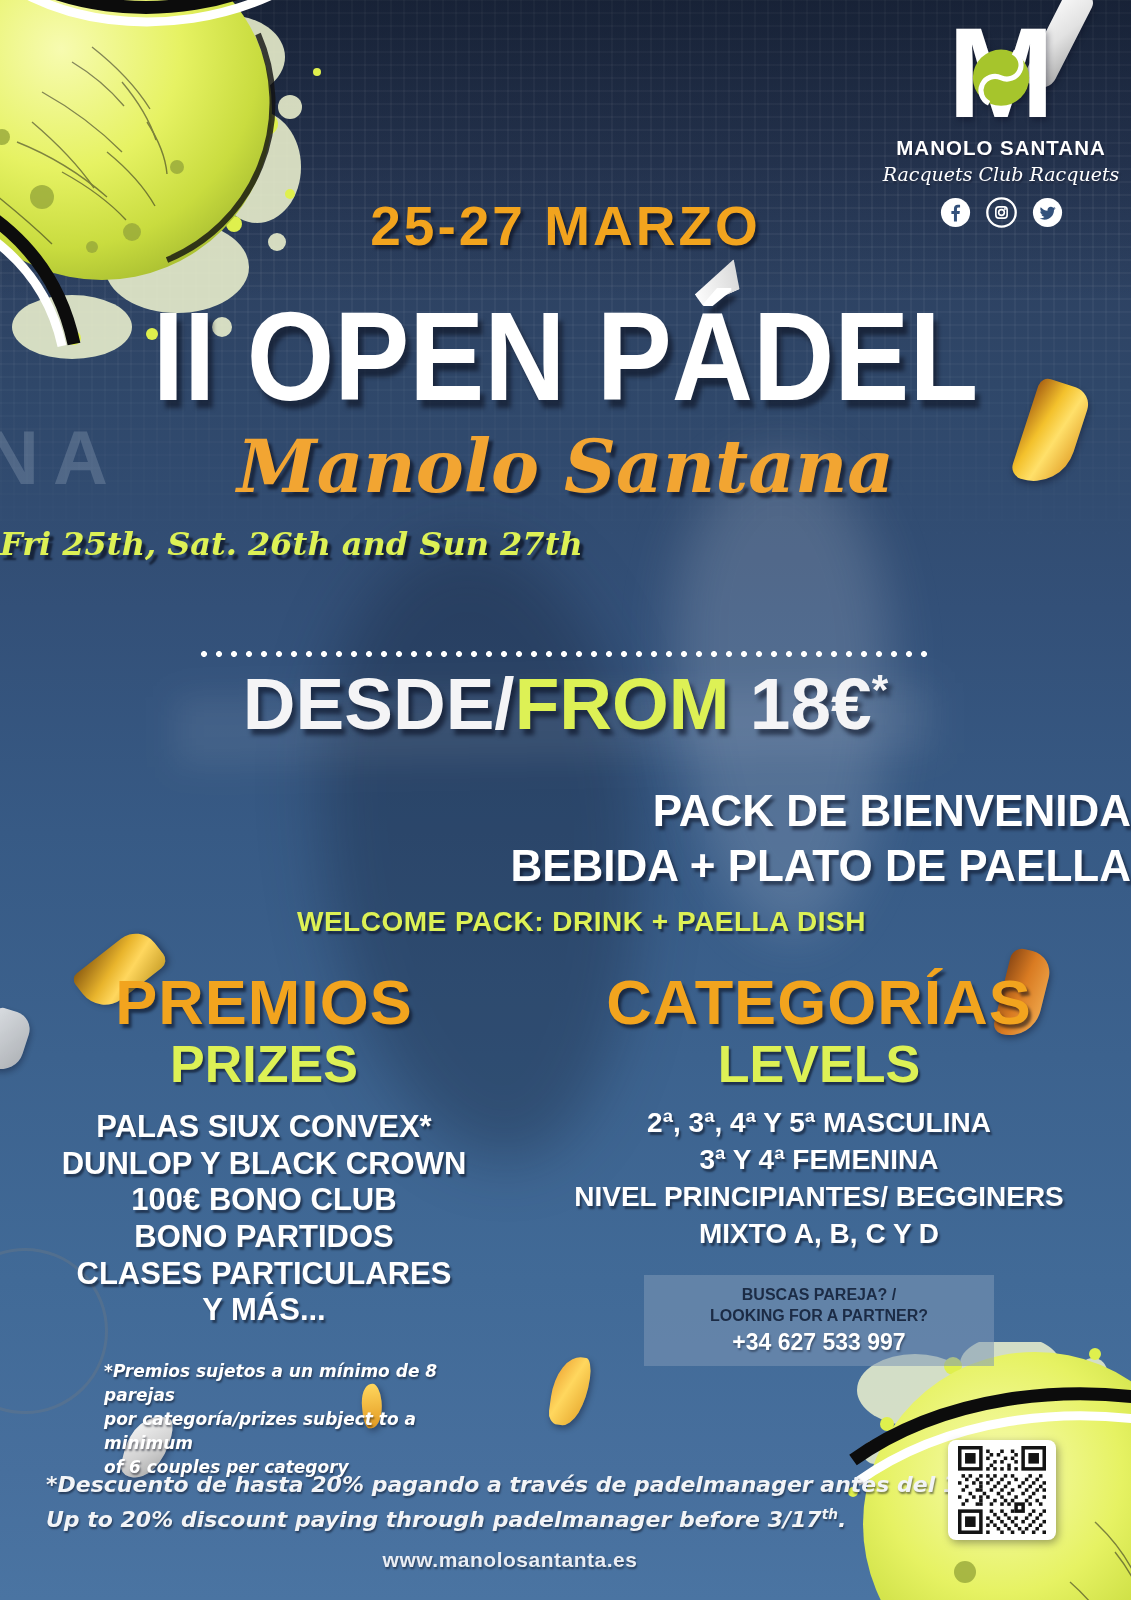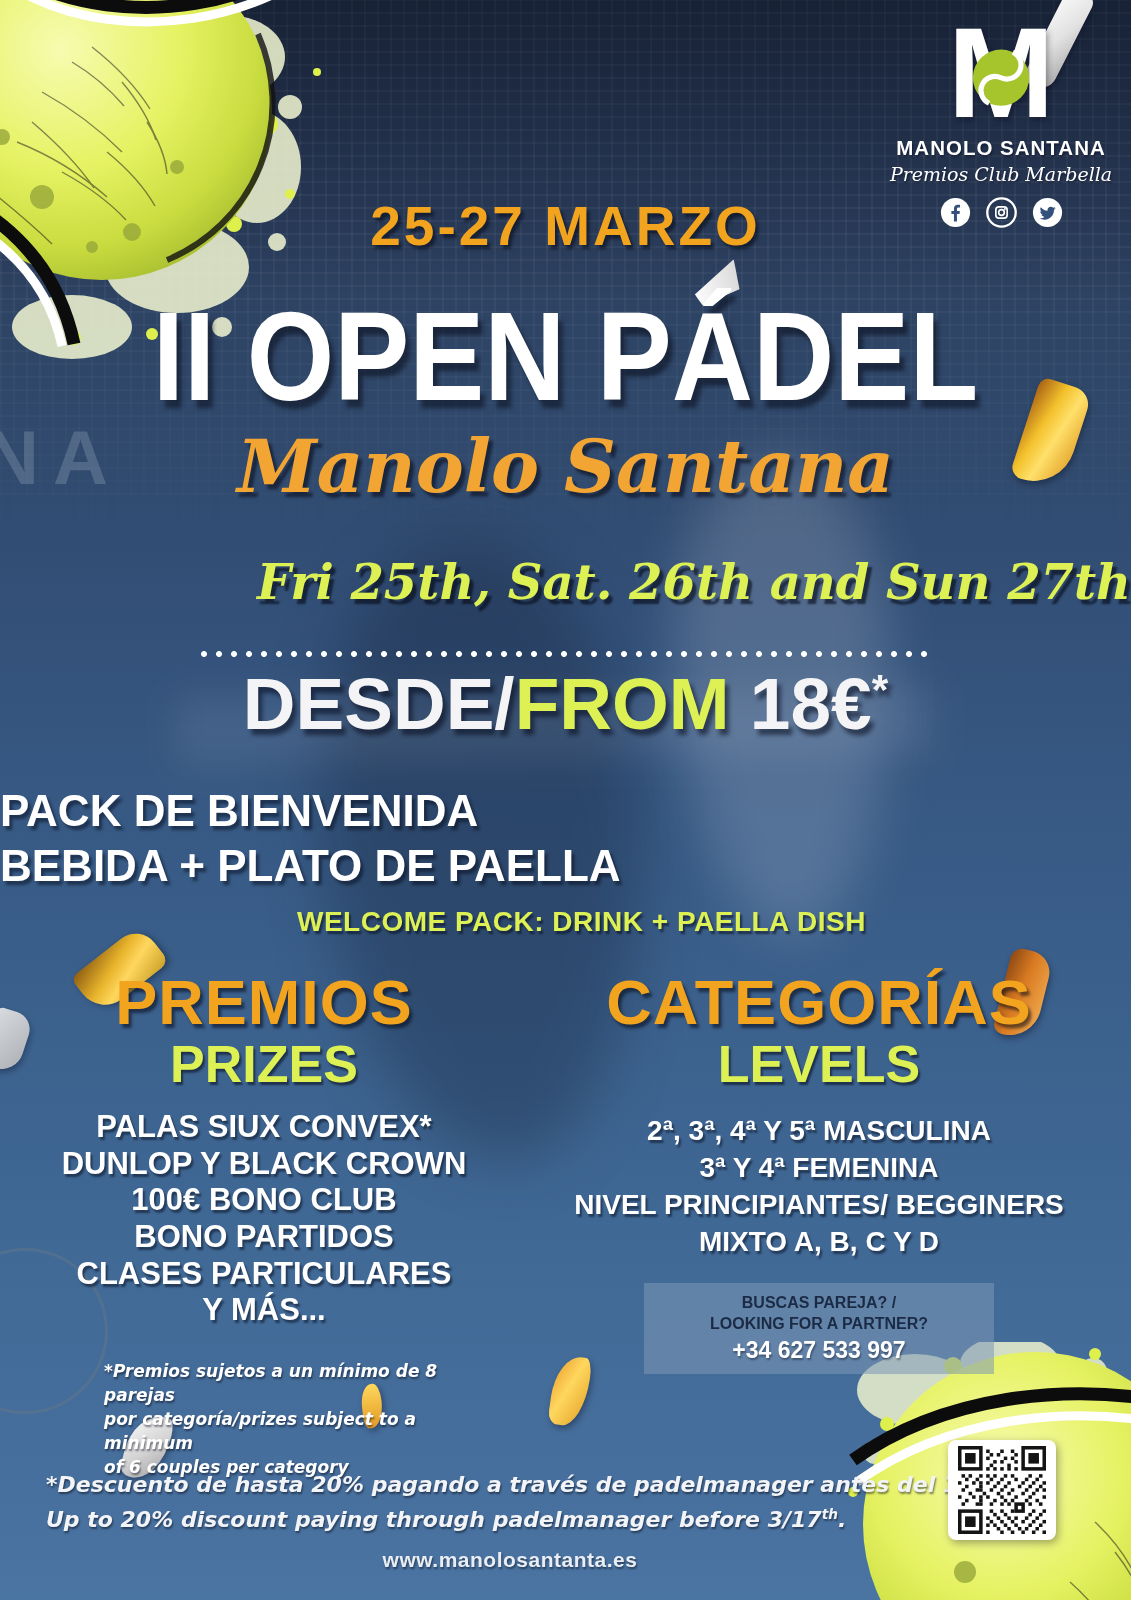--- a/index.html
+++ b/index.html
@@ -36,35 +36,35 @@
   .brand{right:4px;top:16px;width:252px;text-align:center;color:#fff;}
   .brand svg.logo{width:128px;height:120px;display:block;margin:0 auto;filter:drop-shadow(2px 3px 3px rgba(0,0,20,.35));}
   .brand-name{font-size:20.5px;font-weight:bold;letter-spacing:1px;margin-top:0px;text-shadow:1px 2px 2px rgba(0,0,20,.4);}
   .brand-sub{font-family:"DejaVu Serif","Liberation Serif",serif;font-style:italic;font-size:19px;margin-top:3px;text-shadow:1px 2px 2px rgba(0,0,20,.4);}
   .social{display:flex;justify-content:center;gap:15px;margin-top:12px;}
   .social svg{width:31px;height:31px;display:block;}
   
   .date-banner{left:0;top:194px;width:100%;text-align:center;font-size:55px;font-weight:bold;letter-spacing:3px;color:#F2A41E;text-shadow:3px 4px 3px rgba(6,10,24,.55);}
   .title{left:0;top:290px;width:100%;text-align:center;font-size:116px;font-weight:bold;color:#fff;letter-spacing:0px;transform:scale(.97,1.08);text-shadow:5px 7px 4px rgba(5,8,20,.5);white-space:nowrap;}
   .title-script{left:0;top:424px;width:100%;text-align:center;font-family:"DejaVu Serif","Liberation Serif",serif;font-style:italic;font-weight:bold;font-size:72px;color:#F2A532;text-shadow:4px 5px 3px rgba(5,8,20,.55);}
-  .days{left:0;top:554px;width:100%;text-align:right;font-family:"DejaVu Serif","Liberation Serif",serif;font-style:italic;font-weight:bold;font-size:48px;color:#DDF155;text-shadow:4px 5px 2px rgba(5,8,20,.6);}
+  .days{left:0;top:525px;width:100%;text-align:left;font-family:"DejaVu Serif","Liberation Serif",serif;font-style:italic;font-weight:bold;font-size:32px;color:#DDF155;text-shadow:4px 5px 2px rgba(5,8,20,.6);}
   .dots{left:200px;top:650px;width:731px;height:9px;background-image:radial-gradient(circle at 4px 4px,#fff 2.6px,transparent 3.3px);background-size:15px 9px;background-repeat:repeat-x;}
   .price{left:0;top:662px;width:100%;text-align:center;font-size:73px;font-weight:bold;color:#F4F4F6;text-shadow:4px 6px 4px rgba(5,10,25,.55);white-space:nowrap;}
   .price .lime{color:#DDF155;}
   .price .sup{font-size:58%;vertical-align:super;}
-  .pack{left:0;top:784px;width:100%;text-align:left;font-size:44px;font-weight:bold;color:#fff;line-height:1.24;text-shadow:3px 4px 3px rgba(5,10,25,.5);}
+  .pack{left:0;top:784px;width:100%;text-align:right;font-size:44px;font-weight:bold;color:#fff;line-height:1.24;text-shadow:3px 4px 3px rgba(5,10,25,.5);}
   .welcome{left:0;top:906px;width:100%;text-align:center;font-size:28px;font-weight:bold;color:#DDF155;letter-spacing:.5px;text-shadow:2px 3px 2px rgba(5,10,25,.55);padding-left:16px;}
   
   .col{position:absolute;text-align:center;color:#fff;}
   .col-prizes{left:38px;top:968px;width:452px;}
   .col-cats{left:558px;top:968px;width:522px;}
   .col-title{font-size:63px;font-weight:bold;letter-spacing:1px;color:#F2A41E;line-height:1.08;text-shadow:3px 4px 3px rgba(6,10,24,.55);}
   .col-sub{font-size:52px;font-weight:bold;color:#DDF155;line-height:1.1;text-shadow:2px 3px 2px rgba(6,10,24,.55);}
   .prize-list{margin-top:16px;font-size:31px;font-weight:bold;line-height:1.18;text-shadow:2px 3px 2px rgba(6,10,24,.5);}
-  .cat-list{margin-top:20px;font-size:28px;font-weight:bold;line-height:1.32;text-shadow:2px 3px 2px rgba(6,10,24,.5);}
+  .cat-list{margin-top:12px;font-size:28px;font-weight:bold;line-height:1.32;text-shadow:2px 3px 2px rgba(6,10,24,.5);}
   .note{margin:30px 0 0 66px;text-align:left;font-family:"DejaVu Sans",sans-serif;font-weight:bold;font-style:italic;font-size:17px;line-height:1.42;text-shadow:1px 2px 2px rgba(6,10,24,.5);}
   .partner-box{display:inline-block;margin-top:22px;width:350px;background:rgba(125,152,182,.55);padding:9px 0 10px;}
   .partner-line{font-size:16px;font-weight:bold;color:#1B2B45;line-height:1.32;}
   .partner-phone{font-size:23px;font-weight:bold;color:#fff;margin-top:3px;text-shadow:1px 2px 2px rgba(6,10,24,.4);}
   
   .discount{left:46px;top:1468px;width:1000px;text-align:left;font-family:"DejaVu Sans",sans-serif;font-weight:bold;font-style:italic;font-size:22px;color:#F2F4F7;line-height:1.58;text-shadow:1px 2px 2px rgba(6,10,24,.5);}
   .discount .sup{font-size:62%;vertical-align:super;}
   .website{left:0;top:1548px;width:1020px;text-align:center;font-size:21px;font-weight:bold;letter-spacing:.5px;color:#E9EDF4;text-shadow:1px 2px 2px rgba(6,10,24,.5);}
   
   .ball-tl{left:-78px;top:-58px;width:420px;height:420px;}
@@ -192,21 +192,21 @@
   <div class="rb rb-gold-tip"></div>
   <div class="rb rb-silver-bl"></div>
 
   <div class="abs brand">
     <svg class="logo" viewBox="0 0 150 140">
       <text x="75" y="118" font-size="150" font-weight="bold" fill="#FFFFFF" text-anchor="middle" font-family="Liberation Sans, sans-serif">M</text>
       <circle cx="75" cy="72" r="33" fill="#A6C52C"></circle>
       <path d="M75 39 a16.5 16.5 0 0 1 0 33 a16.5 16.5 0 0 0 0 33" stroke="#FFFFFF" stroke-width="6" fill="none" transform="rotate(25 75 72)"></path>
     </svg>
     <div class="brand-name">MANOLO SANTANA</div>
-    <div class="brand-sub">Premios Club Marbella</div>
+    <div class="brand-sub">Racquets Club Racquets</div>
     <div class="social">
       <span>
         <svg viewBox="0 0 34 34">
             <circle cx="17" cy="17" r="16" fill="#fff"></circle>
             <path d="M18.6 27v-8.4h2.8l.4-3.3h-3.2v-2.1c0-1 .3-1.6 1.7-1.6h1.7V8.7c-.3 0-1.3-.1-2.5-.1-2.5 0-4.2 1.5-4.2 4.3v2.4h-2.8v3.3h2.8V27z" fill="#33517B"></path>
           </svg>
       </span>
       <span>
         <svg viewBox="0 0 34 34">
             <circle cx="17" cy="17" r="15.6" fill="none" stroke="#fff" stroke-width="2.5"></circle>

